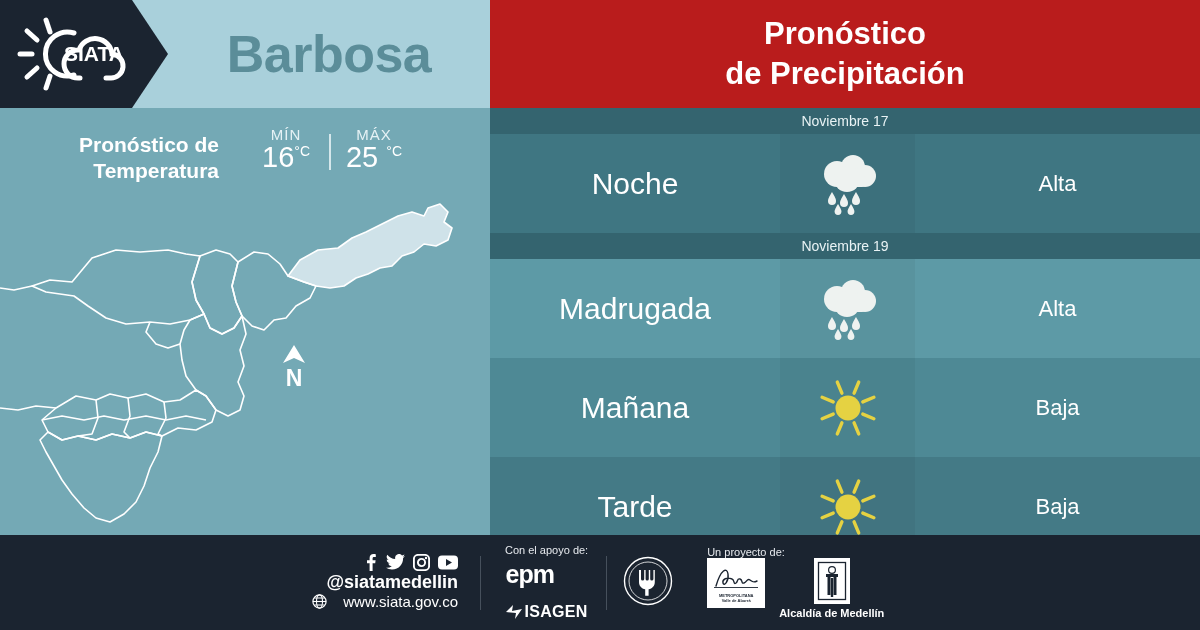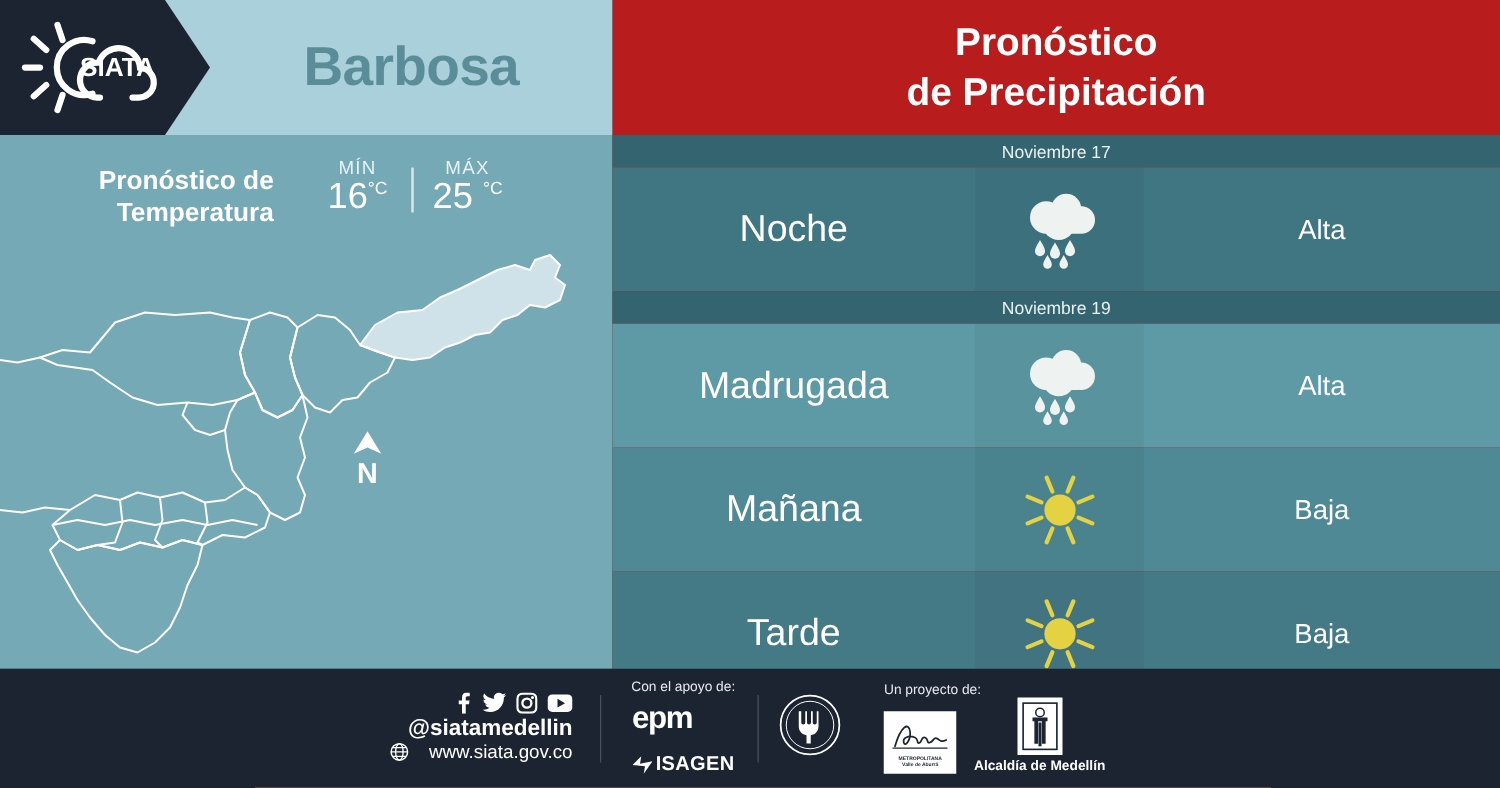--- a/index.html
+++ b/index.html
@@ -23,21 +23,21 @@
   }
   #logo-wedge {
     position: absolute; left: 0; top: 0; width: 168px; height: 108px;
     background: #1b2430;
     clip-path: polygon(0 0, 132px 0, 168px 54px, 132px 108px, 0 108px);
   }
   #siata-logo { position: absolute; left: 14px; top: 14px; width: 118px; height: 80px; }
   #city-title {
     position: absolute; left: 168px; top: 0; width: 322px; height: 108px;
     display: flex; align-items: center; justify-content: center;
-    color: #5b8d99; font-size: 44px; font-weight: bold; letter-spacing: -0.5px;
+    color: #5b8d99; font-size: 52px; font-weight: bold; letter-spacing: -0.5px;
   }
   #left-body {
     position: absolute; left: 0; top: 108px; width: 490px; height: 427px;
     background: #74a9b5;
   }
   #temp-block {
     position: absolute; left: 0; top: 12px; width: 490px; height: 74px;
     display: flex; align-items: flex-start; justify-content: center; gap: 30px;
   }
   #temp-label {
@@ -106,21 +106,21 @@
   #support-block { padding: 0 18px 0 24px; display: flex; flex-direction: column;
                    align-items: center; gap: 4px; }
   #support-block .cap, #project-block .cap { font-size: 11px; color: #e7eaee; }
   #support-logos { display: flex; align-items: flex-start; gap: 14px; flex-direction: column; }
   #epm-word { font-size: 25px; font-weight: bold; letter-spacing: -1px; }
   #isagen-word { font-size: 16px; font-weight: bold; letter-spacing: 0.3px; }
 
   #seal-block { padding: 0 16px; }
   #project-block { padding-left: 18px; display: flex; flex-direction: column;
                    align-items: flex-start; }
-  #project-logos { display: flex; align-items: flex-end; gap: 14px; }
+  #project-logos { display: flex; align-items: flex-start; gap: 14px; }
   .white-card { background: #ffffff; display: flex; align-items: center; justify-content: center; }
   #area-card { width: 58px; height: 50px; flex-direction: column; }
   #alcaldia-card { width: 36px; height: 46px; }
   #area-sub { font-size: 4px; color: #1b2430; text-align: center; line-height: 1.25; font-weight: bold; }
   #alcaldia-word { font-size: 11px; font-weight: bold; margin-top: 3px; }
 </style>
 </head>
 <body>
 
 <div id="canvas">

